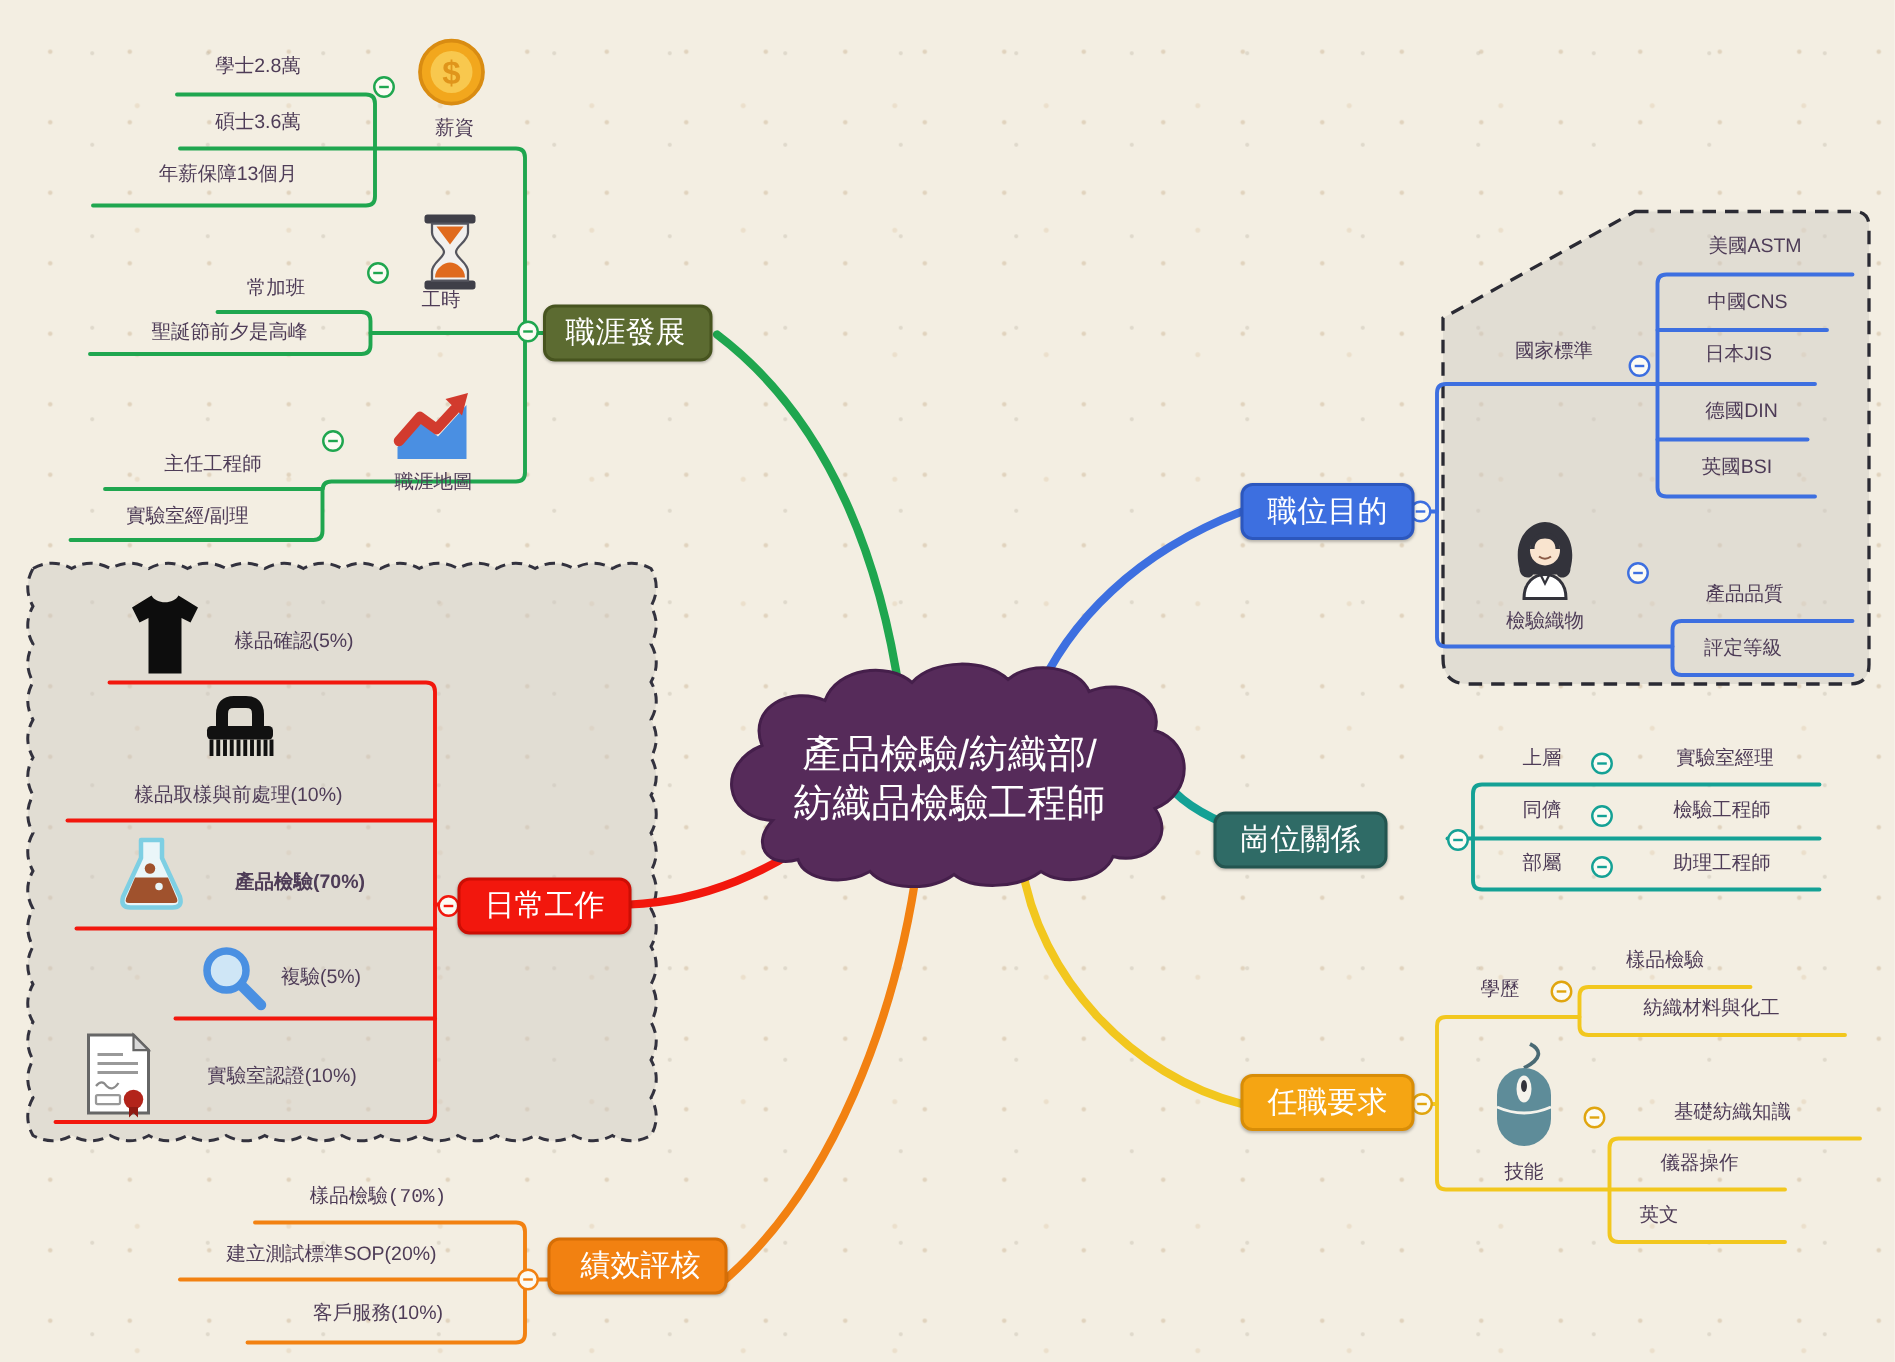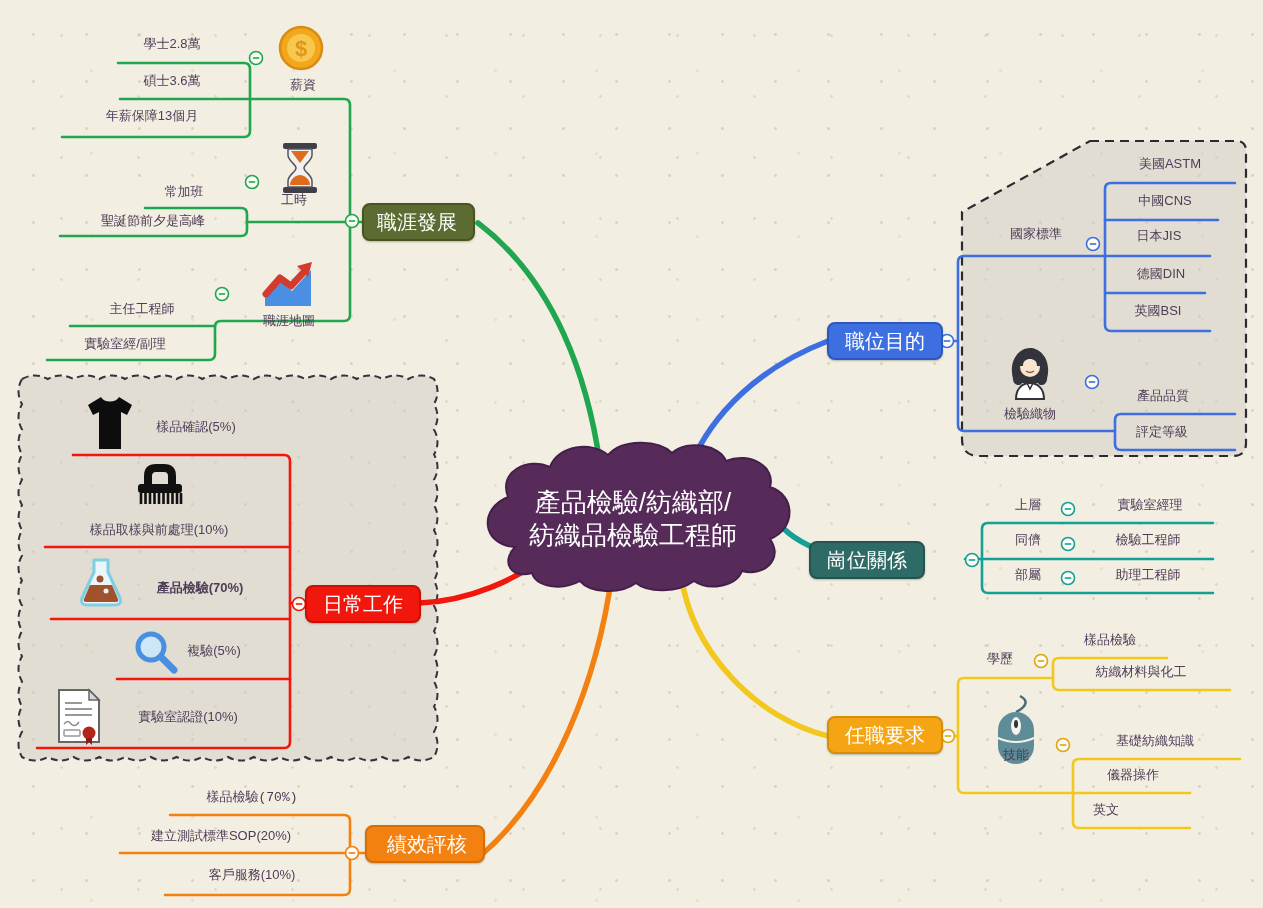--- a/index.html
+++ b/index.html
@@ -289,21 +289,21 @@
 
   <div class="t" style="left:196px;top:416px;">樣品確認(5%)</div>
   <div class="t" style="left:159px;top:519px;">樣品取樣與前處理(10%)</div>
   <div class="t" style="left:200px;top:577px;font-weight:bold;">產品檢驗(70%)</div>
   <div class="t" style="left:214px;top:640px;">複驗(5%)</div>
   <div class="t" style="left:188px;top:706px;">實驗室認證(10%)</div>
 
   <div class="t" style="left:1000px;top:648px;">學歷</div>
   <div class="t" style="left:1110px;top:629px;">樣品檢驗</div>
   <div class="t" style="left:1141px;top:661px;">紡織材料與化工</div>
-  <div class="t" style="left:1016px;top:744px;">技能</div>
+  <div class="t" style="left:1016px;top:770px;">技能</div>
   <div class="t" style="left:1155px;top:730px;">基礎紡織知識</div>
   <div class="t" style="left:1133px;top:764px;">儀器操作</div>
   <div class="t" style="left:1106px;top:799px;">英文</div>
 
   <div class="t" style="left:252px;top:787px;font-family:Liberation Mono, monospace;">樣品檢驗(70%)</div>
   <div class="t" style="left:221px;top:825px;">建立測試標準SOP(20%)</div>
   <div class="t" style="left:252px;top:864px;">客戶服務(10%)</div>
 
   <div class="box box-career" style="left:362px;top:203px;">職涯發展</div>
   <div class="box box-purpose" style="left:827px;top:322px;">職位目的</div>

